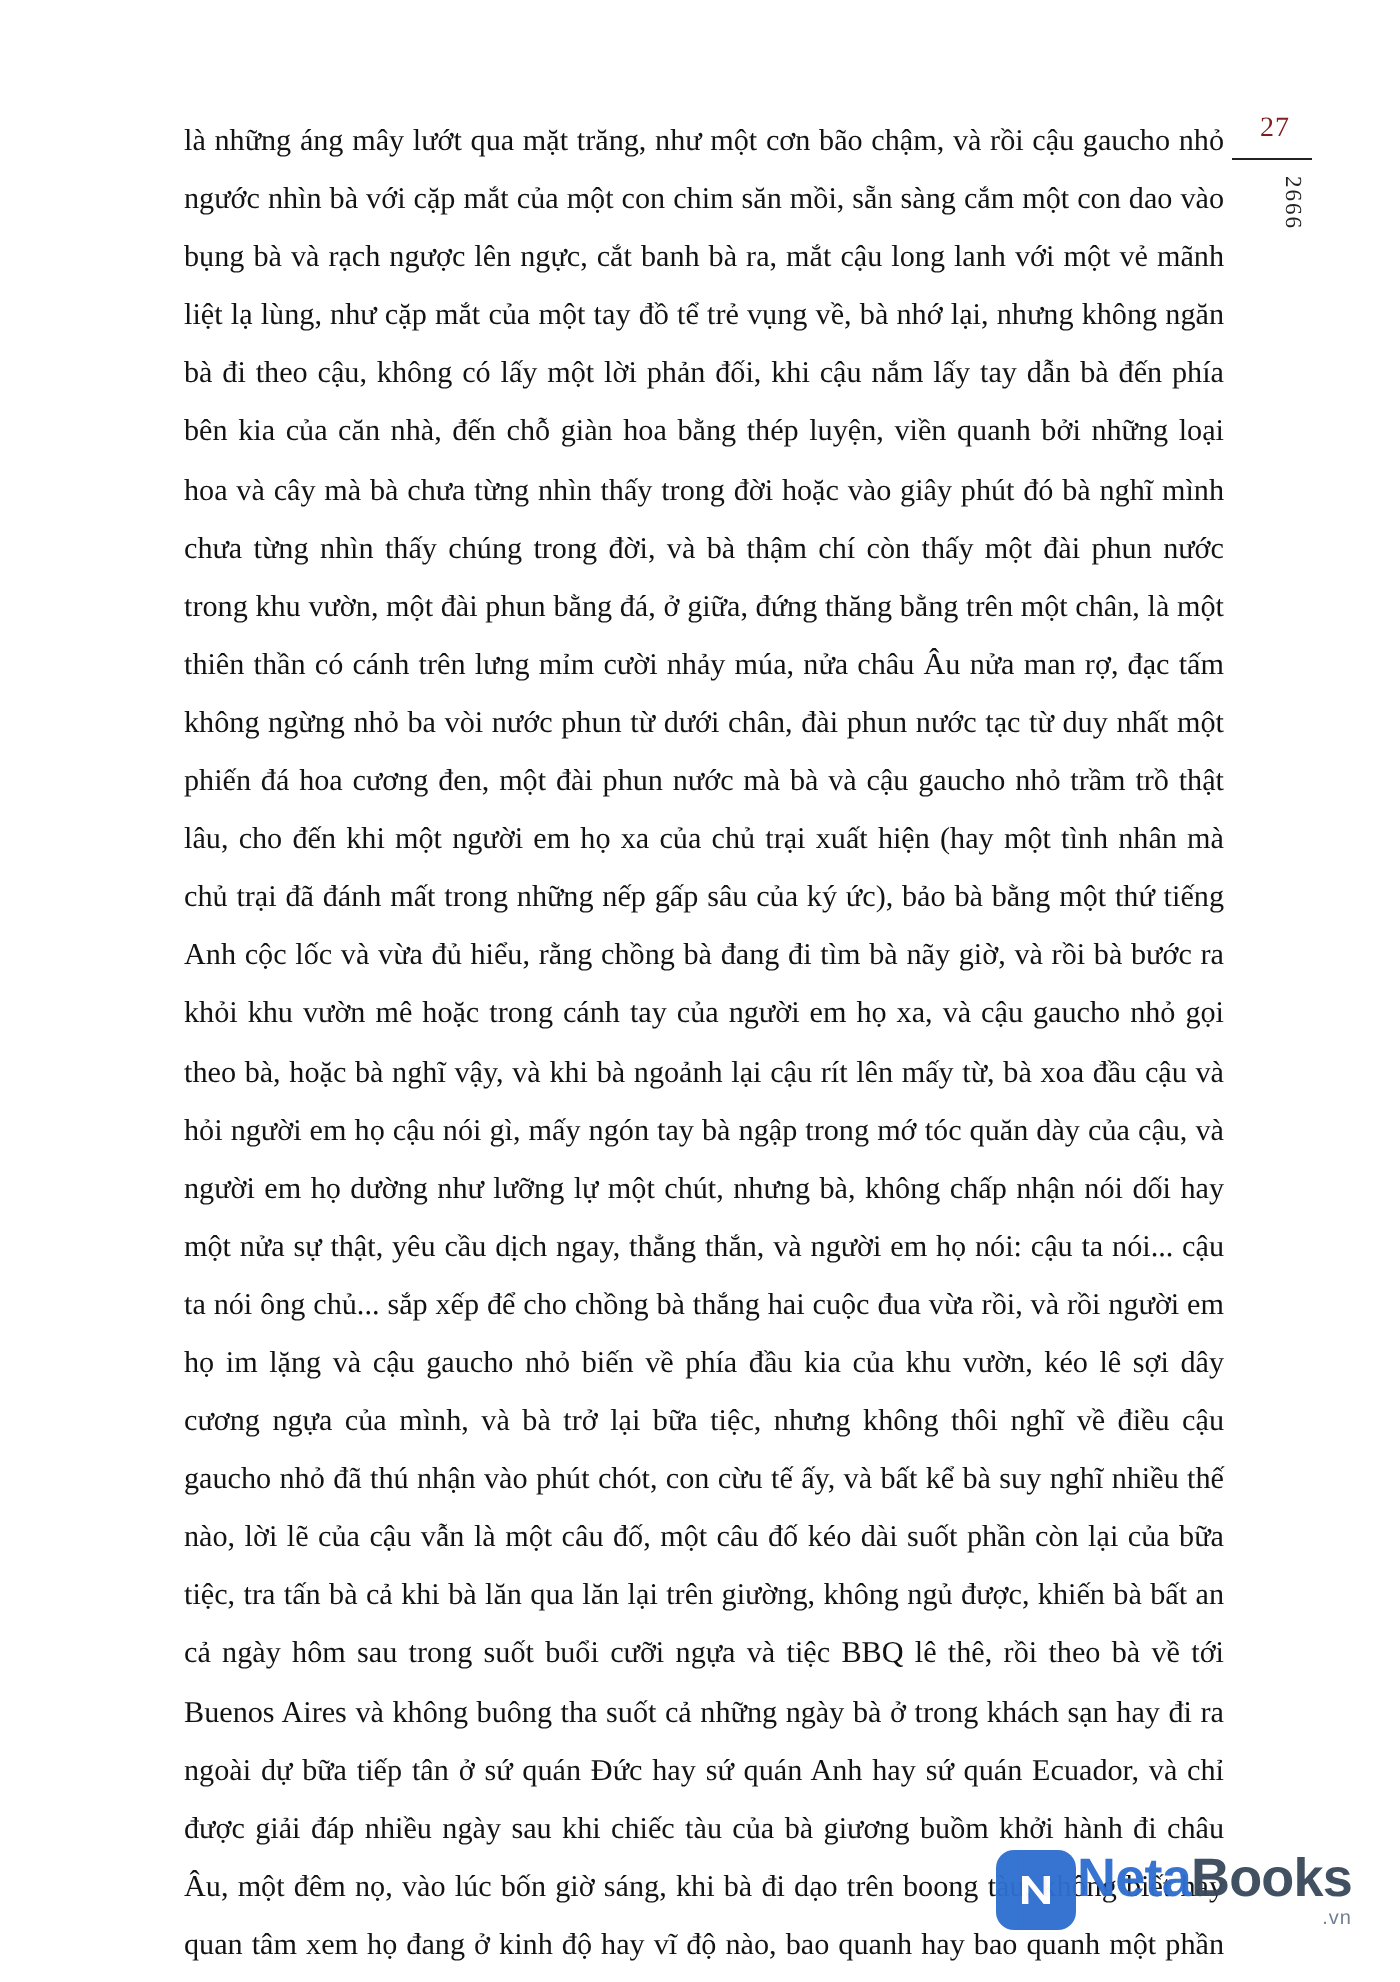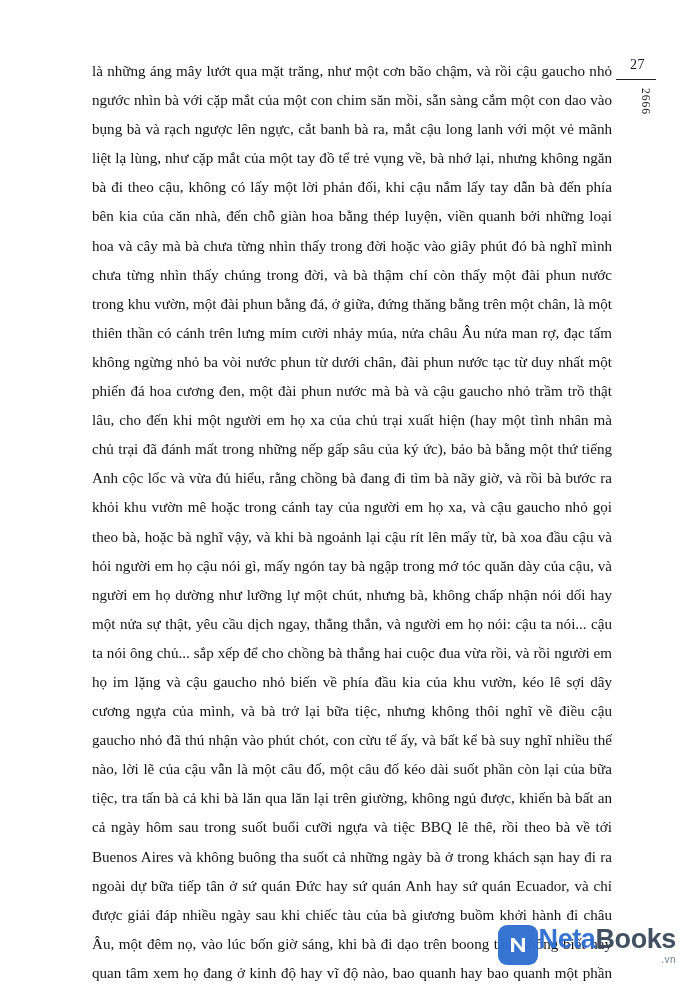--- a/index.html
+++ b/index.html
@@ -21,21 +21,21 @@
     inset: 0;
   }
 
   
   .page-number {
     position: absolute;
     top: 57px;
     right: 55px;
     font-family: "Liberation Serif", serif;
     font-size: 14px;
-    color: #0f172a;
+    color: #7f1d1d;
     letter-spacing: .5px;
   }
   .page-rule {
     position: absolute;
     top: 79px;
     right: 44px;
     width: 40px;
     height: 1px;
     background: #222;
   }

